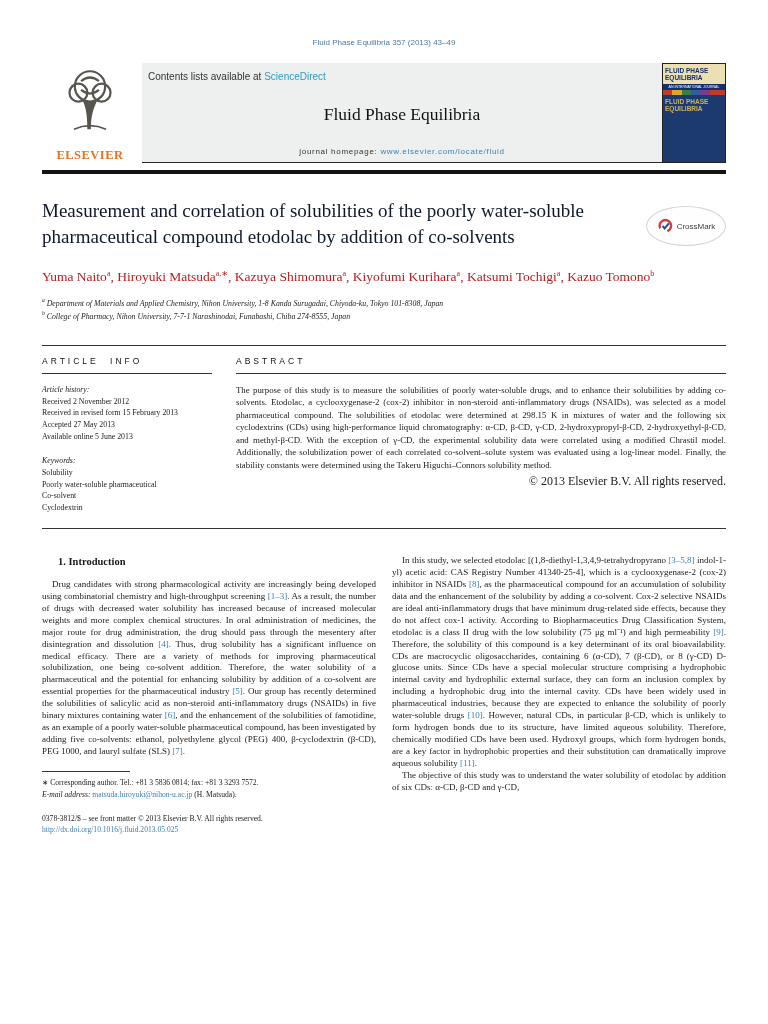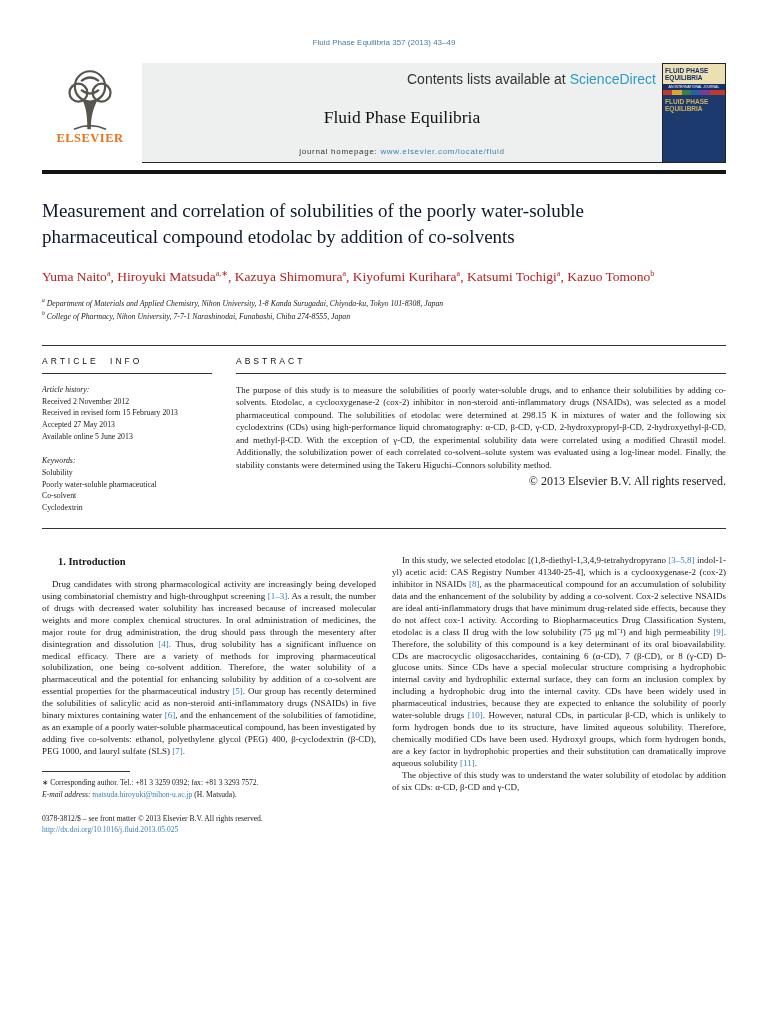--- a/index.html
+++ b/index.html
@@ -9,26 +9,26 @@
          font-family:"Liberation Serif", serif; color:var(--ink); }
   .content{ padding:0 42px; }
 
   
   .cite-header{ padding-top:38px; text-align:center; font-family:"Liberation Sans",sans-serif;
                 font-size:8px; color:#4f7b9d; }
 
   
   .masthead{ margin-top:16px; display:flex; align-items:stretch; height:100px; }
   .logo-cell{ width:100px; background:#fff; display:flex; flex-direction:column; align-items:center;
-              justify-content:flex-start; padding:2px 4px 0 0; }
+              justify-content:space-between; padding:2px 4px 0 0; }
   .publisher{ font-family:"Liberation Serif",serif; font-weight:bold; font-size:12.5px;
               color:var(--orange); letter-spacing:.5px; }
   .mast-center{ flex:1; background:#edf0ee; border-bottom:1px solid #2b2b2b; display:flex;
                 flex-direction:column; justify-content:space-between; padding:8px 6px 6px; }
-  .contents-line{ text-align:right; font-family:"Liberation Sans",sans-serif; font-size:14px; color:#333; }
+  .contents-line{ text-align:left; font-family:"Liberation Sans",sans-serif; font-size:10px; color:#333; }
   .contents-line .sd{ color:var(--sd); }
   .mast-title{ text-align:center; font-size:17.5px; color:#111; }
   .homepage-line{ text-align:center; font-family:"Liberation Sans",sans-serif; font-size:8px;
                   letter-spacing:.7px; color:#333; }
   .homepage-line .url{ color:var(--link); }
   .cover{ width:64px; border:1px solid #222; background:#ecdfb2; display:flex; flex-direction:column;
           overflow:hidden; }
   .cover .c-top{ padding:3px 2px 2px; color:#14306b; font-family:"Liberation Sans",sans-serif;
                  font-weight:bold; font-size:6.5px; line-height:1.15; }
   .cover .c-band{ background:#14306b; color:#fff; font-family:"Liberation Sans",sans-serif;
@@ -124,20 +124,27 @@
           <div>FLUID PHASE</div>
           <div>EQUILIBRIA</div>
         </div>
       </div>
     </div>
 
     <div class="rule-thick"></div>
 
     <div class="title-wrap">
       <h1 class="title">Measurement and correlation of solubilities of the poorly water-soluble pharmaceutical compound etodolac by addition of co-solvents</h1>
+      <div class="crossmark">
+        <svg viewBox="0 0 20 20" width="16" height="16">
+          <path d="M4 13 A7.2 7.2 0 1 1 13 16.4" fill="none" stroke="#d43f33" stroke-width="3"></path>
+          <path d="M7 10 l2.6 3 l5.2 -6.2" stroke="#1b4fa0" stroke-width="2.4" fill="none"></path>
+        </svg>
+        <span class="cm-text">CrossMark</span>
+      </div>
     </div>
 
     <div class="authors">
       <span><span>Yuma Naito</span><sup>a</sup><span>, </span></span><span><span>Hiroyuki Matsuda</span><sup>a,∗</sup><span>, </span></span><span><span>Kazuya Shimomura</span><sup>a</sup><span>, </span></span><span><span>Kiyofumi Kurihara</span><sup>a</sup><span>, </span></span><span><span>Katsumi Tochigi</span><sup>a</sup><span>, </span></span><span><span>Kazuo Tomono</span><sup>b</sup><span></span></span>
     </div>
 
     <div class="affiliations">
       <div><sup>a</sup> <span>Department of Materials and Applied Chemistry, Nihon University, 1-8 Kanda Surugadai, Chiyoda-ku, Tokyo 101-8308, Japan</span></div>
       <div><sup>b</sup> <span>College of Pharmacy, Nihon University, 7-7-1 Narashinodai, Funabashi, Chiba 274-8555, Japan</span></div>
     </div>
@@ -165,21 +172,21 @@
         <div class="abstract">The purpose of this study is to measure the solubilities of poorly water-soluble drugs, and to enhance their solubilities by adding co-solvents. Etodolac, a cyclooxygenase-2 (cox-2) inhibitor in non-steroid anti-inflammatory drugs (NSAIDs), was selected as a model pharmaceutical compound. The solubilities of etodolac were determined at 298.15 K in mixtures of water and the following six cyclodextrins (CDs) using high-performance liquid chromatography: α-CD, β-CD, γ-CD, 2-hydroxypropyl-β-CD, 2-hydroxyethyl-β-CD, and methyl-β-CD. With the exception of γ-CD, the experimental solubility data were correlated using a modified Chrastil model. Additionally, the solubilization power of each correlated co-solvent–solute system was evaluated using a log-linear model. Finally, the stability constants were determined using the Takeru Higuchi–Connors solubility method.</div>
         <div class="abs-copy">© 2013 Elsevier B.V. All rights reserved.</div>
       </div>
     </div>
 
     <div class="body-cols">
       <div class="col">
         <h2>1. Introduction</h2>
         <p>Drug candidates with strong pharmacological activity are increasingly being developed using combinatorial chemistry and high-throughput screening <span class="cite">[1–3]</span>. As a result, the number of drugs with decreased water solubility has increased because of increased molecular weights and more complex chemical structures. In oral administration of medicines, the major route for drug administration, the drug should pass through the mesentery after disintegration and dissolution <span class="cite">[4]</span>. Thus, drug solubility has a significant influence on medical efficacy. There are a variety of methods for improving pharmaceutical solubilization, one being co-solvent addition. Therefore, the water solubility of a pharmaceutical and the potential for enhancing solubility by addition of a co-solvent are essential properties for the pharmaceutical industry <span class="cite">[5]</span>. Our group has recently determined the solubilities of salicylic acid as non-steroid anti-inflammatory drugs (NSAIDs) in five binary mixtures containing water <span class="cite">[6]</span>, and the enhancement of the solubilities of famotidine, as an example of a poorly water-soluble pharmaceutical compound, has been investigated by adding five co-solvents: ethanol, polyethylene glycol (PEG) 400, β-cyclodextrin (β-CD), PEG 1000, and lauryl sulfate (SLS) <span class="cite">[7]</span>.</p>
         <div class="fn-rule"></div>
-        <div class="fn-text">∗ Corresponding author. Tel.: +81 3 3259 0392; fax: +81 3 3293 7572.</div>
+        <div class="fn-text">∗ Corresponding author. Tel.: +81 3 5836 0814; fax: +81 3 3293 7572.</div>
         <div class="fn-text">
           <span class="info-label">E-mail address:</span>
           <span class="link">matsuda.hiroyuki@nihon-u.ac.jp</span><span> (H. Matsuda).</span>
         </div>
         <div class="issn-block">
           <div>0378-3812/$ – see front matter © 2013 Elsevier B.V. All rights reserved.</div>
           <div class="link">http://dx.doi.org/10.1016/j.fluid.2013.05.025</div>
         </div>
       </div>
       <div class="col">

